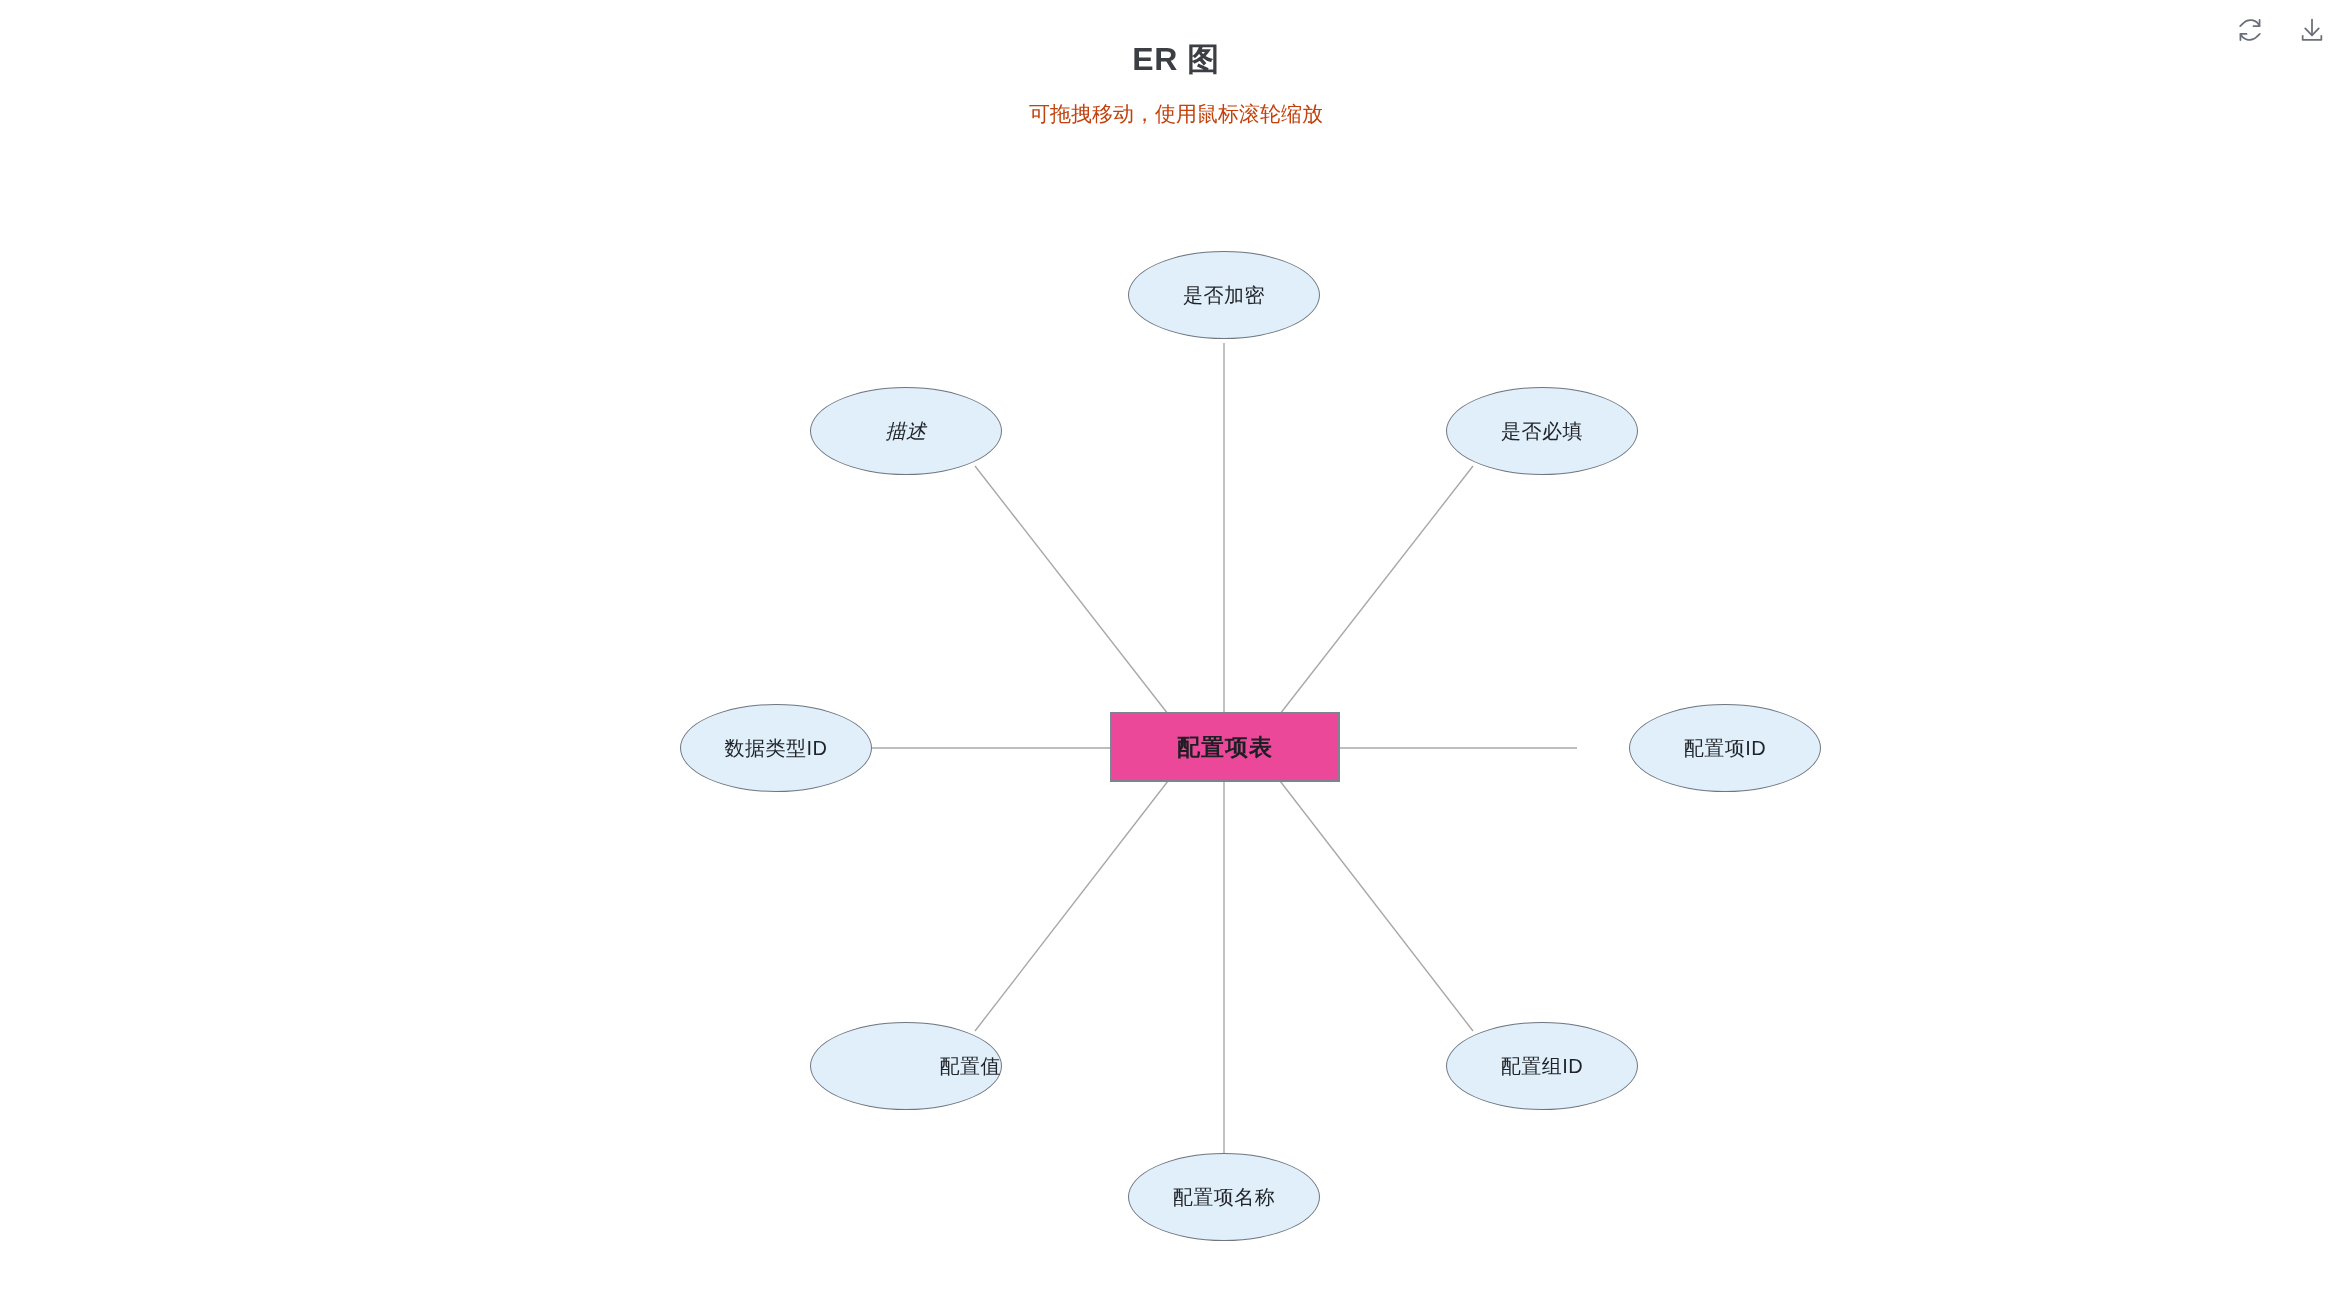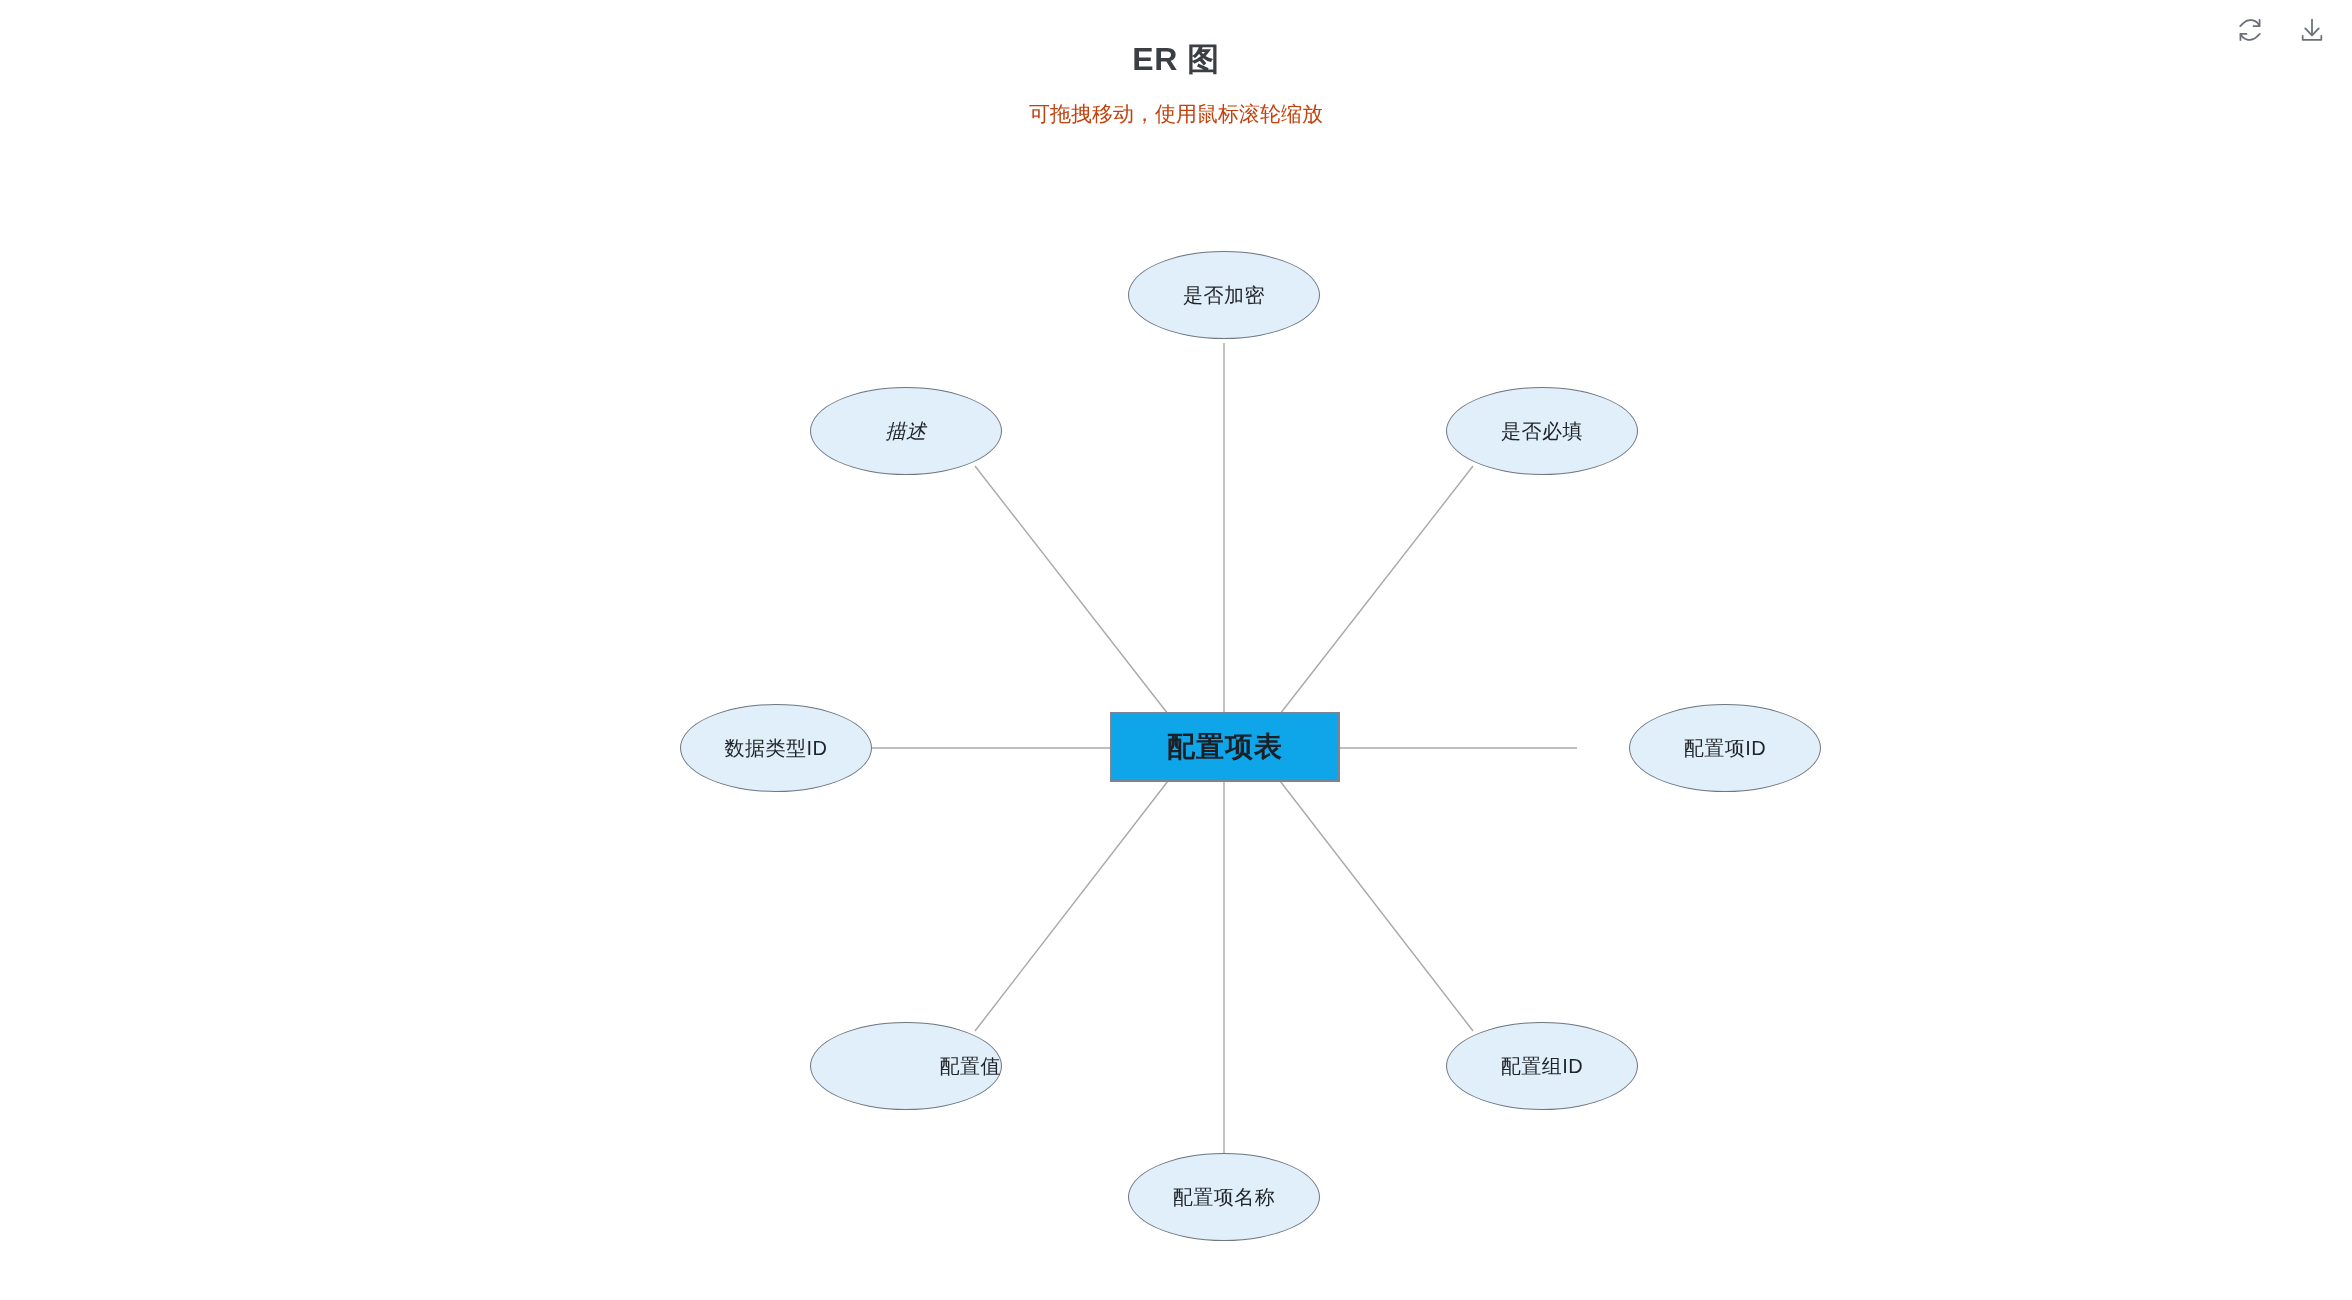--- a/index.html
+++ b/index.html
@@ -52,23 +52,23 @@
   .edges { position: absolute; left: 0; top: 0; width: 2352px; height: 1300px; }
 
   .node {
     position: absolute;
     display: flex; align-items: center; justify-content: center;
     text-align: center;
     cursor: move;
     user-select: none;
   }
   .node-entity {
-    background: #0ea5e9;
+    background: #ec4899;
     border: 2px solid #7d8491;
-    font-size: 28px; font-weight: bold; color: #1c1f23;
+    font-size: 23px; font-weight: bold; color: #1c1f23;
     letter-spacing: 1px;
   }
   .node-attr {
     background: #e1effb;
     border: 1.6px solid #6f7680;
     border-radius: 50%;
     font-size: 20px; font-weight: normal; color: #1f2327;
     letter-spacing: 0.5px;
   }
 </style>

